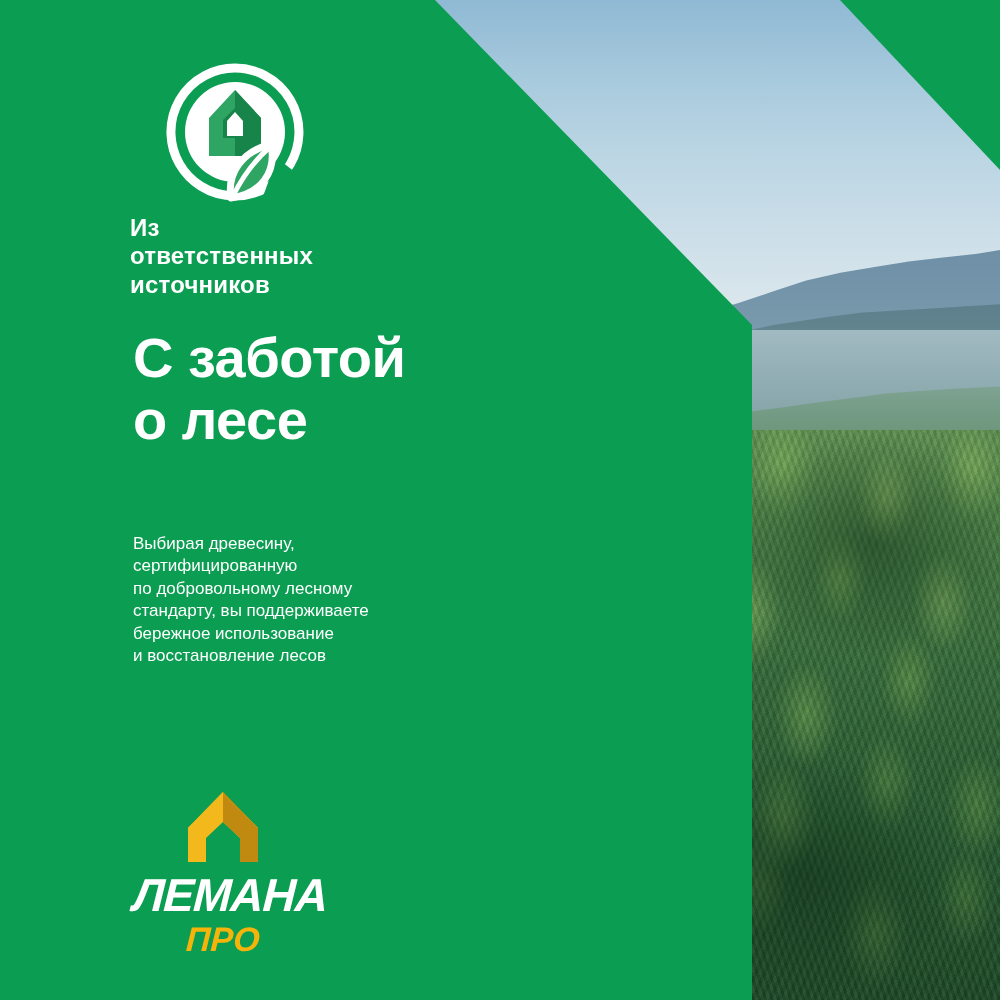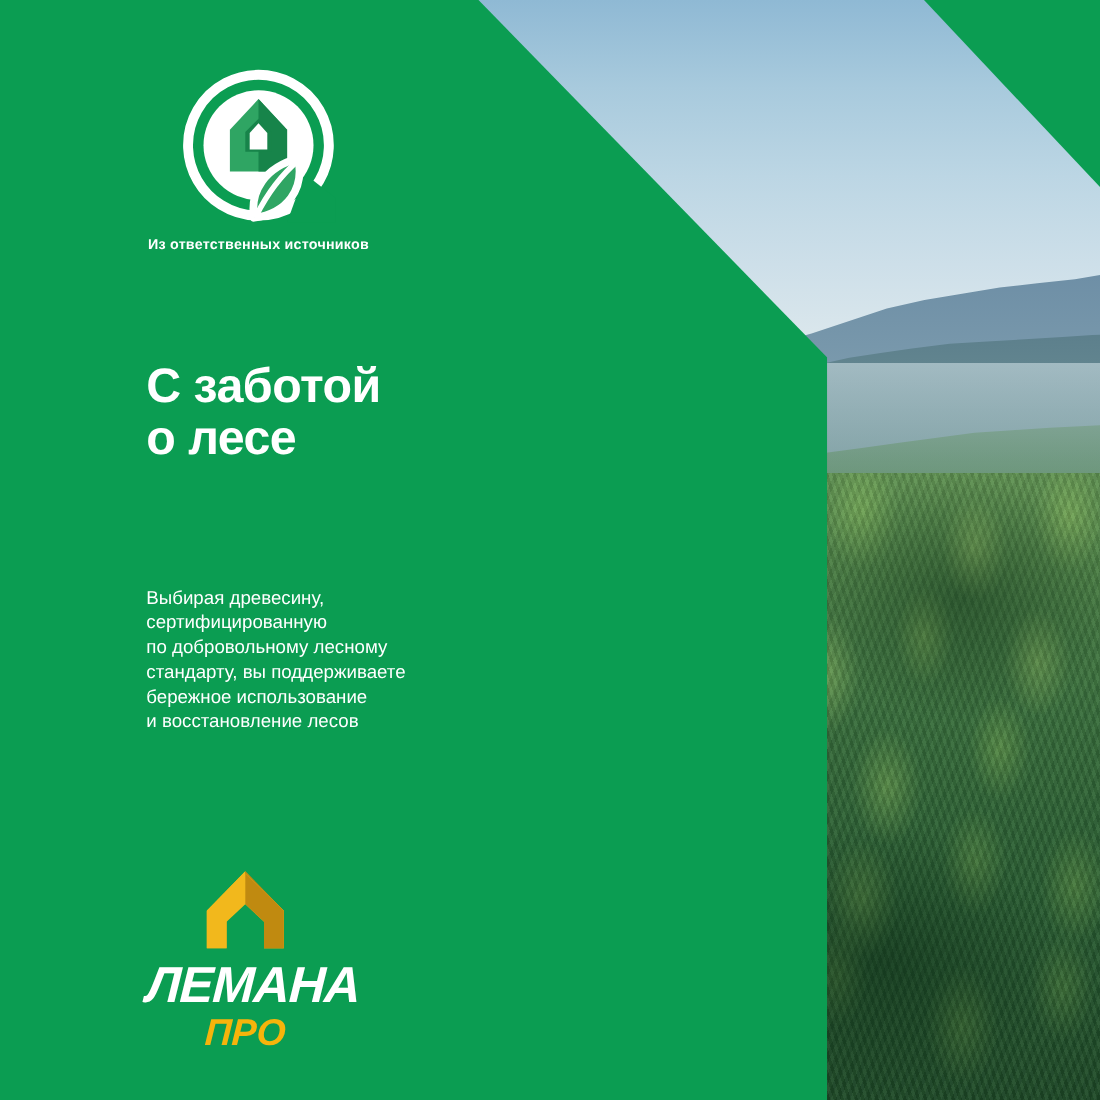--- a/index.html
+++ b/index.html
@@ -179,35 +179,34 @@
     width: 210px;
   }
   .badge-mark {
     position: relative;
     width: 140px;
     height: 140px;
     margin: 0 auto;
   }
   .badge-caption {
     margin-top: 12px;
-    text-align: center;
     color: #ffffff;
-    font-size: 13px;
+    font-size: 24px;
     font-weight: bold;
     line-height: 1.18;
     letter-spacing: .2px;
   }
 
   
   .headline {
     position: absolute;
     left: 133px;
     top: 327px;
     color: #ffffff;
-    font-size: 44px;
+    font-size: 56px;
     font-weight: bold;
     line-height: 1.1;
     letter-spacing: -0.5px;
     white-space: pre-line;
   }
 
   
   .bodycopy {
     position: absolute;
     left: 133px;

